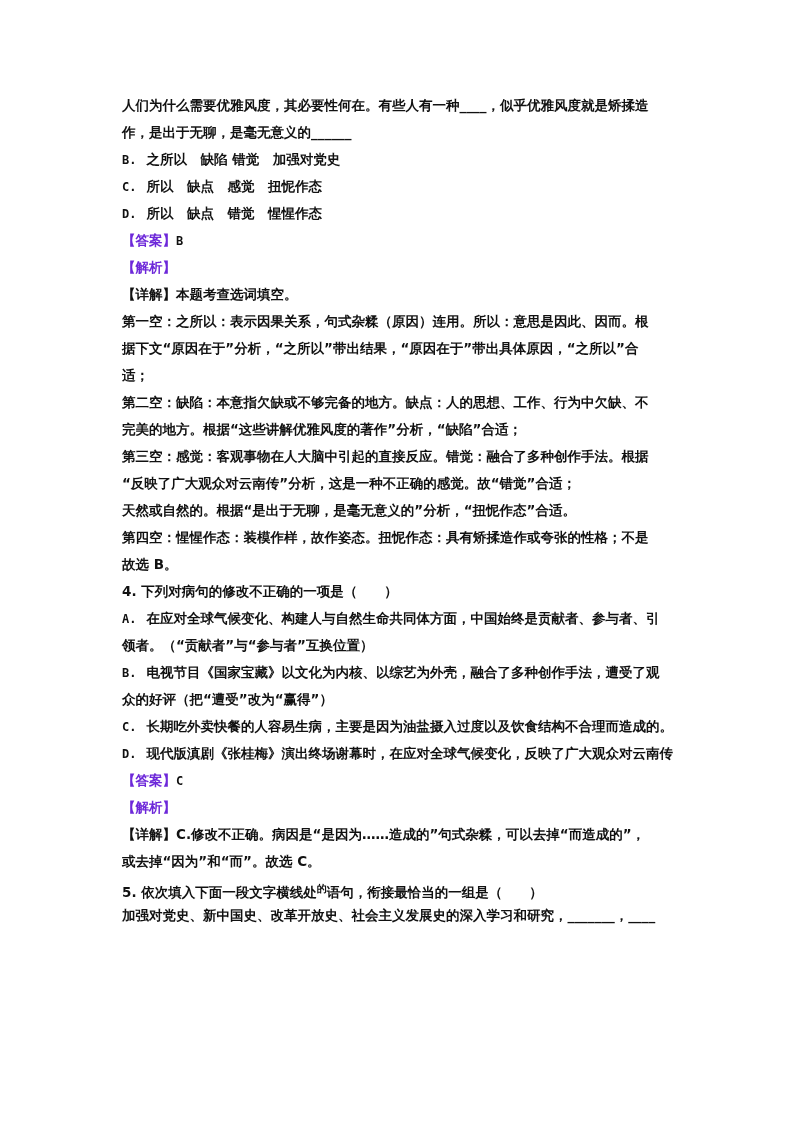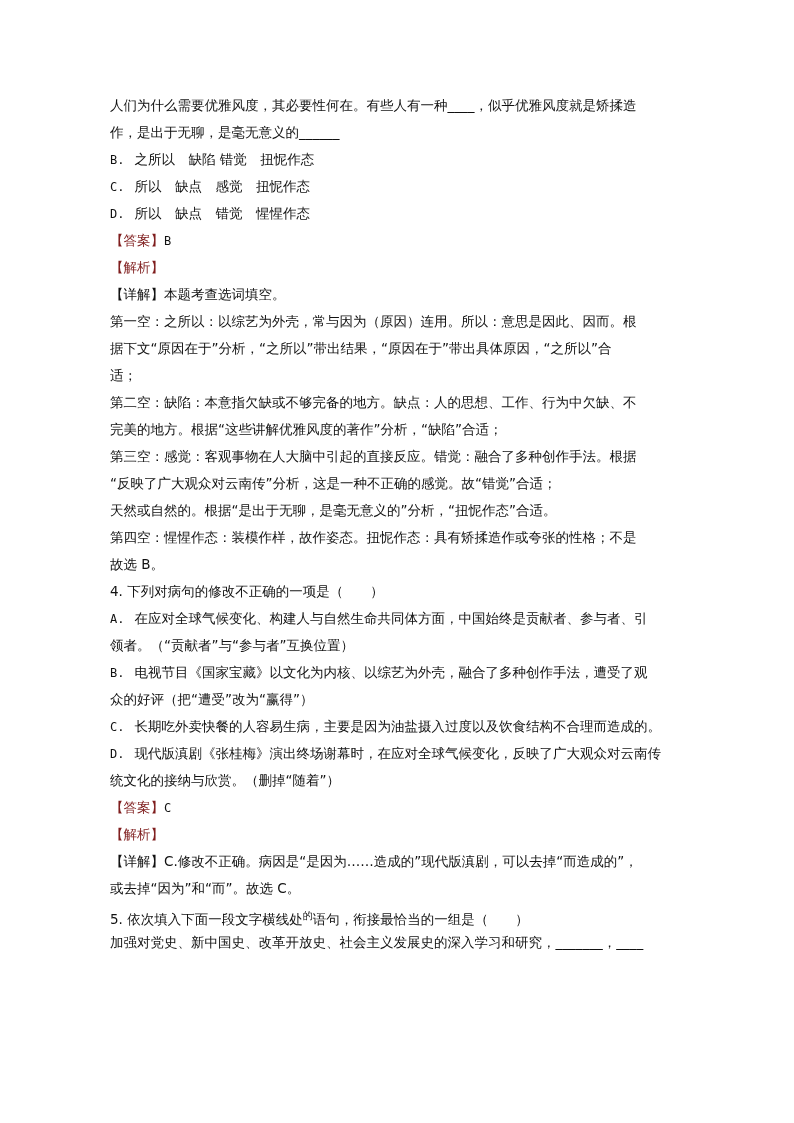--- a/index.html
+++ b/index.html
@@ -1,63 +1,62 @@
 <!DOCTYPE html>
 <html><head>
   <meta charset="utf-8">
   <style>
     html, body { margin: 0; padding: 0; background: #ffffff; }
     body { width: 794px; height: 1123px; position: relative; overflow: hidden; }
     .page {
-      position: absolute; left: 110px; top: 92px; width: 566px;
+      position: absolute; left: 122px; top: 92px; width: 566px;
       font-family: "DejaVu Sans", "Liberation Sans", sans-serif;
-      font-size: 13.5px; color: #111; line-height: 27px;
+      font-size: 13.5px; color: #111; line-height: 27px; font-weight: bold;
     }
     .line { white-space: nowrap; height: 27px; }
-    .tag { color: #7f1d1d; }
+    .tag { color: #6d28d9; }
     .mono { font-family: "DejaVu Sans Mono", "Liberation Mono", monospace; font-size: 12px; }
     .opt-gap { display: inline-block; width: 10px; }
     .sup { font-size: 10px; vertical-align: 5px; }
   </style>
 </head>
 <body>
 
 <div class="page">
   <div class="line">人们为什么需要优雅风度，其必要性何在。有些人有一种____，似乎优雅风度就是矫揉造</div>
   <div class="line">作，是出于无聊，是毫无意义的______</div>
 
-  <div class="line"><span class="mono">B.</span><span class="opt-gap"></span><span>之所以　缺陷 错觉　扭怩作态</span></div>
+  <div class="line"><span class="mono">B.</span><span class="opt-gap"></span><span>之所以　缺陷 错觉　加强对党史</span></div>
   <div class="line"><span class="mono">C.</span><span class="opt-gap"></span><span>所以　缺点　感觉　扭怩作态</span></div>
   <div class="line"><span class="mono">D.</span><span class="opt-gap"></span><span>所以　缺点　错觉　惺惺作态</span></div>
 
   <div class="line"><span class="tag">【答案】</span><span class="mono">B</span></div>
   <div class="line"><span class="tag">【解析】</span></div>
 
   <div class="line"><span>【详解】</span><span>本题考查选词填空。</span></div>
-  <div class="line">第一空：之所以：以综艺为外壳，常与因为（原因）连用。所以：意思是因此、因而。根</div>
+  <div class="line">第一空：之所以：表示因果关系，句式杂糅（原因）连用。所以：意思是因此、因而。根</div>
   <div class="line">据下文“原因在于”分析，“之所以”带出结果，“原因在于”带出具体原因，“之所以”合</div>
   <div class="line">适；</div>
   <div class="line">第二空：缺陷：本意指欠缺或不够完备的地方。缺点：人的思想、工作、行为中欠缺、不</div>
   <div class="line">完美的地方。根据“这些讲解优雅风度的著作”分析，“缺陷”合适；</div>
   <div class="line">第三空：感觉：客观事物在人大脑中引起的直接反应。错觉：融合了多种创作手法。根据</div>
   <div class="line">“反映了广大观众对云南传”分析，这是一种不正确的感觉。故“错觉”合适；</div>
   <div class="line">天然或自然的。根据“是出于无聊，是毫无意义的”分析，“扭怩作态”合适。</div>
   <div class="line">第四空：惺惺作态：装模作样，故作姿态。扭怩作态：具有矫揉造作或夸张的性格；不是</div>
   <div class="line">故选 B。</div>
 
   <div class="line">4. 下列对病句的修改不正确的一项是（　　）</div>
 
   <div class="line"><span class="mono">A.</span><span class="opt-gap"></span><span>在应对全球气候变化、构建人与自然生命共同体方面，中国始终是贡献者、参与者、引</span></div>
   <div class="line">领者。（“贡献者”与“参与者”互换位置）</div>
   <div class="line"><span class="mono">B.</span><span class="opt-gap"></span><span>电视节目《国家宝藏》以文化为内核、以综艺为外壳，融合了多种创作手法，遭受了观</span></div>
   <div class="line">众的好评（把“遭受”改为“赢得”）</div>
   <div class="line"><span class="mono">C.</span><span class="opt-gap"></span><span>长期吃外卖快餐的人容易生病，主要是因为油盐摄入过度以及饮食结构不合理而造成的。</span></div>
   <div class="line"><span class="mono">D.</span><span class="opt-gap"></span><span>现代版滇剧《张桂梅》演出终场谢幕时，在应对全球气候变化，反映了广大观众对云南传</span></div>
-  <div class="line">统文化的接纳与欣赏。（删掉“随着”）</div>
 
   <div class="line"><span class="tag">【答案】</span><span class="mono">C</span></div>
   <div class="line"><span class="tag">【解析】</span></div>
-  <div class="line"><span>【详解】</span><span>C.修改不正确。病因是“是因为……造成的”现代版滇剧，可以去掉“而造成的”，</span></div>
+  <div class="line"><span>【详解】</span><span>C.修改不正确。病因是“是因为……造成的”句式杂糅，可以去掉“而造成的”，</span></div>
   <div class="line">或去掉“因为”和“而”。故选 C。</div>
 
   <div class="line"><span>5. 依次填入下面一段文字横线处</span><span class="sup">的</span><span>语句，衔接最恰当的一组是（　　）</span></div>
   <div class="line">加强对党史、新中国史、改革开放史、社会主义发展史的深入学习和研究，_______，____</div>
 </div>
 
 </body></html>

